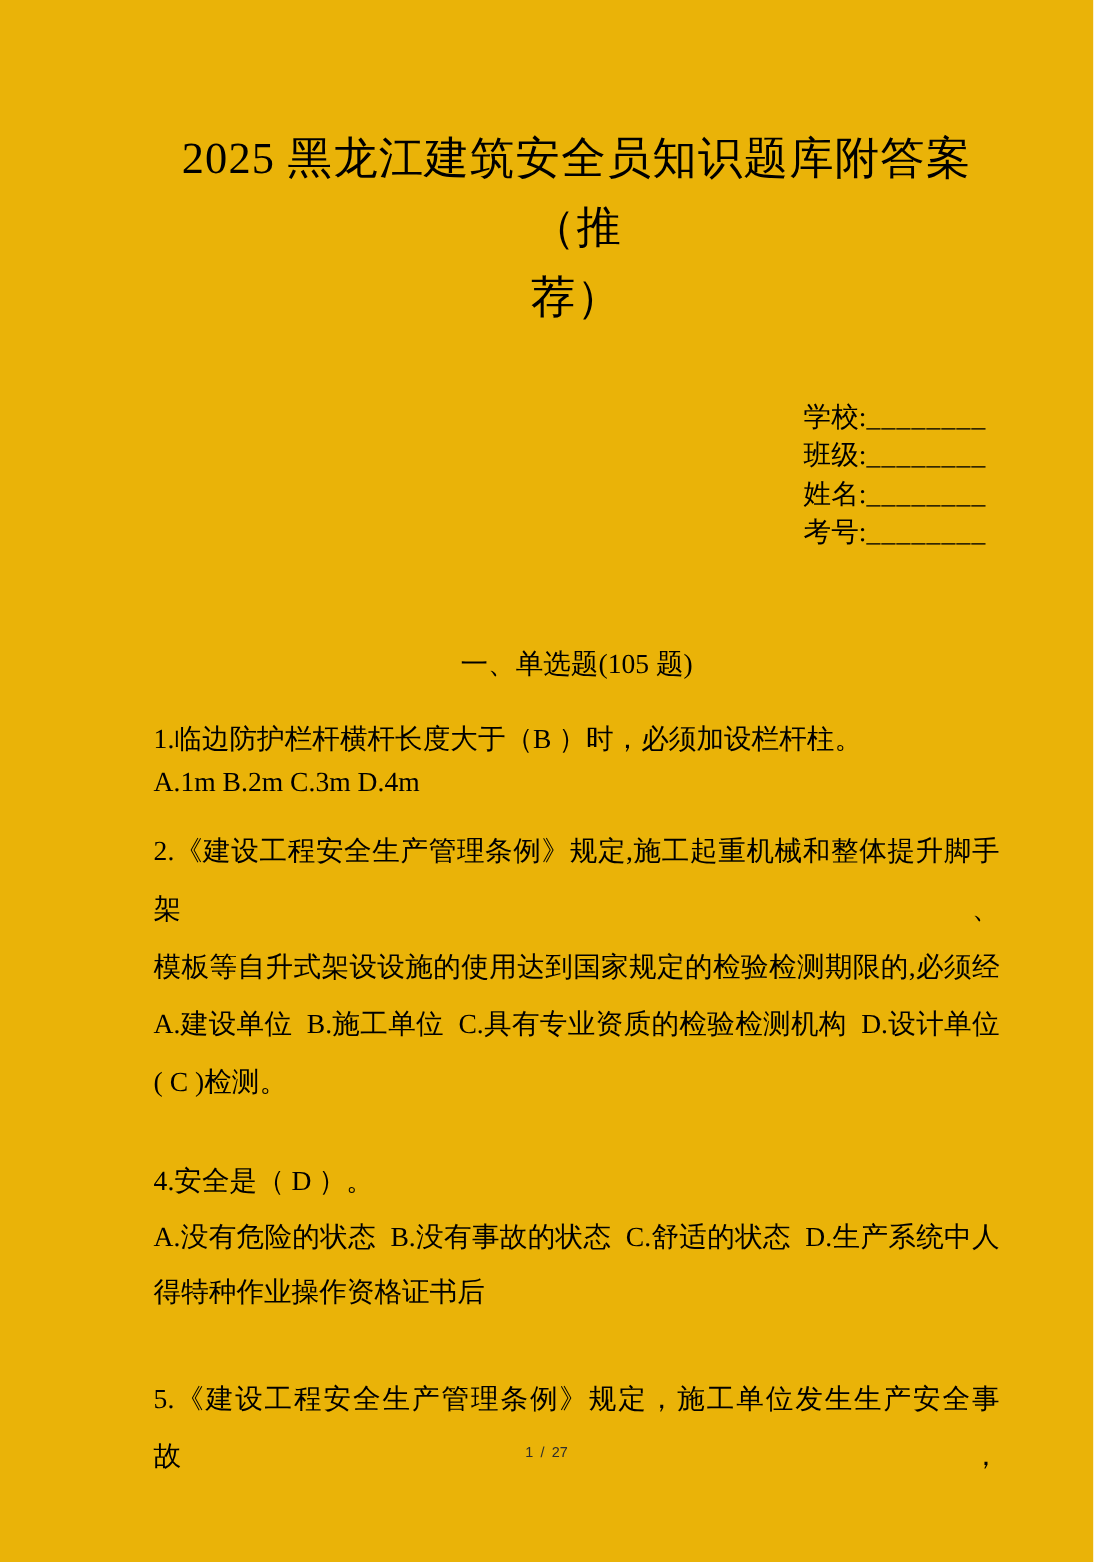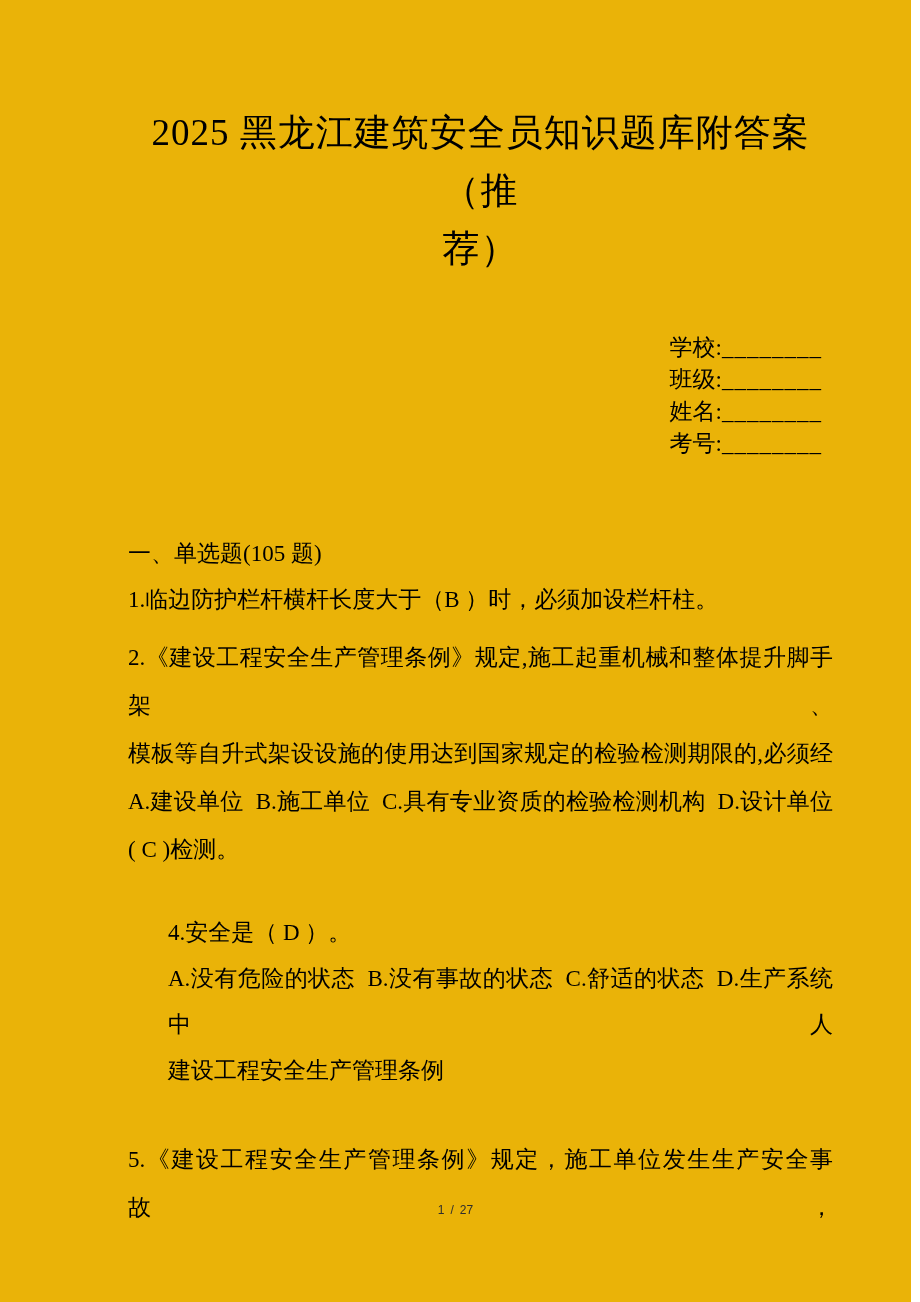--- a/index.html
+++ b/index.html
@@ -34,36 +34,37 @@
     line-height: 32px;
     white-space: pre-wrap;
   }
   .exam-header .field { margin: 0 11px; }
   .exam-header .blank { letter-spacing: 1px; }
   .section-title {
     margin-top: 38px;
     font-size: 23px;
     line-height: 48px;
     white-space: pre-wrap;
+    text-align: center;
   }
   .q { font-size: 23px; }
   .q .line { white-space: pre-wrap; }
   .q .just {
     text-align: justify;
     text-align-last: justify;
     text-justify: inter-character;
   }
-  .q1 { margin-top: 4px; }
+  .q1 { margin-top: 20px; }
   .q1 .line { line-height: 36px; }
   .q2 { margin-top: 16px; }
   .q2 .line { line-height: 48px; }
   .q3 { margin-top: 26px; }
   .q3 .line { line-height: 48px; }
   .q4 { margin-top: 36px; }
-  .q4 .line { line-height: 46px; margin-left: 40px; }
+  .q4 .line { line-height: 46px; }
   .q5 { margin-top: 42px; }
   .q5 .line { line-height: 48px; }
   .page-footer {
     position: absolute;
     left: 0;
     right: 0;
     top: 1200px;
     text-align: center;
     font-family: "Liberation Sans", "DejaVu Sans", sans-serif;
     font-size: 12px;
@@ -87,34 +88,35 @@
       <span class="field"><span>学校:</span><span class="blank">________</span></span>
       <span class="field"><span>班级:</span><span class="blank">________</span></span>
       <span class="field"><span>姓名:</span><span class="blank">________</span></span>
       <span class="field"><span>考号:</span><span class="blank">________</span></span>
     </div>
 
     <div class="section-title">一、单选题(105 题)</div>
 
     <div class="q q1">
       <div class="line">1.临边防护栏杆横杆长度大于（B ）时，必须加设栏杆柱。</div>
+      <div class="line">A.1m B.2m C.3m D.4m</div>
     </div>
 
     <div class="q q2">
       <div class="line just">2.《建设工程安全生产管理条例》规定,施工起重机械和整体提升脚手架、</div>
       <div class="line just">模板等自升式架设设施的使用达到国家规定的检验检测期限的,必须经</div>
       <div class="line just">A.建设单位  B.施工单位  C.具有专业资质的检验检测机构  D.设计单位</div>
       <div class="line">( C )检测。</div>
     </div>
 
 
     <div class="q q4">
       <div class="line">4.安全是（ D ）。</div>
       <div class="line just">A.没有危险的状态  B.没有事故的状态  C.舒适的状态  D.生产系统中人</div>
-      <div class="line">建设工程安全生产管理条例</div>
+      <div class="line">得特种作业操作资格证书后</div>
     </div>
 
     <div class="q q5">
       <div class="line just">5.《建设工程安全生产管理条例》规定，施工单位发生生产安全事故，</div>
 
     </div>
 
   </div>
 
   <div class="page-footer">

